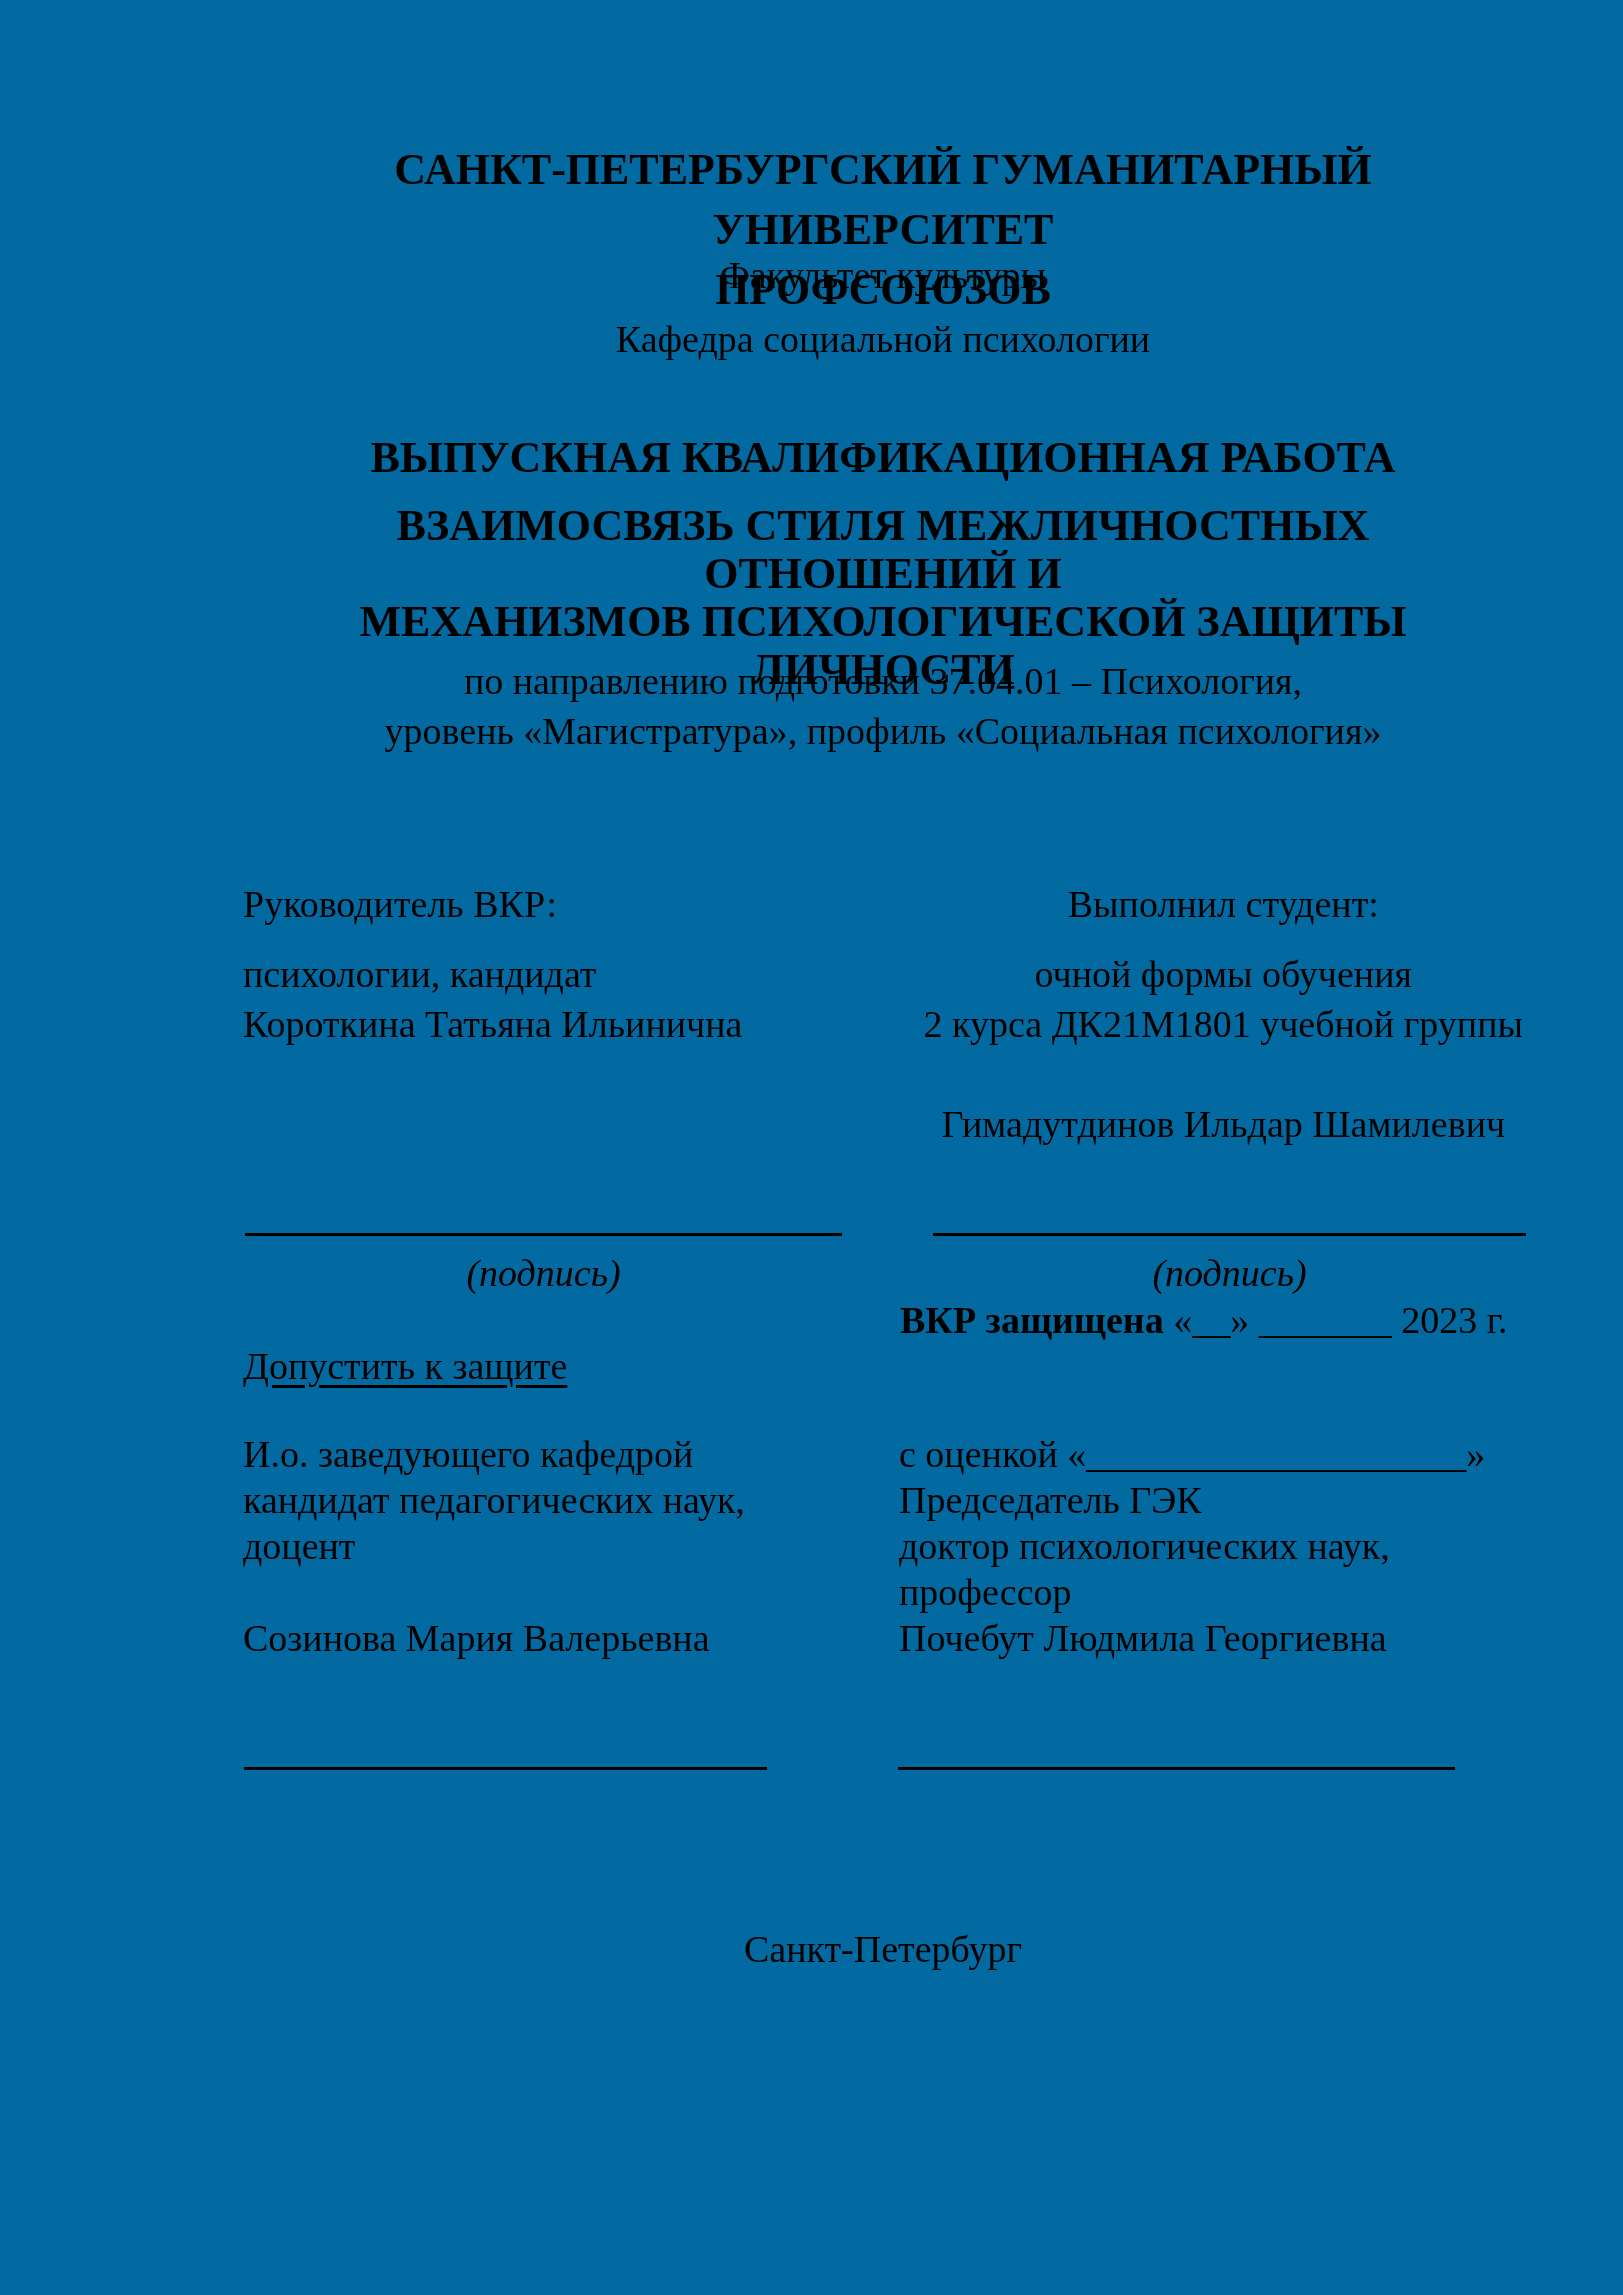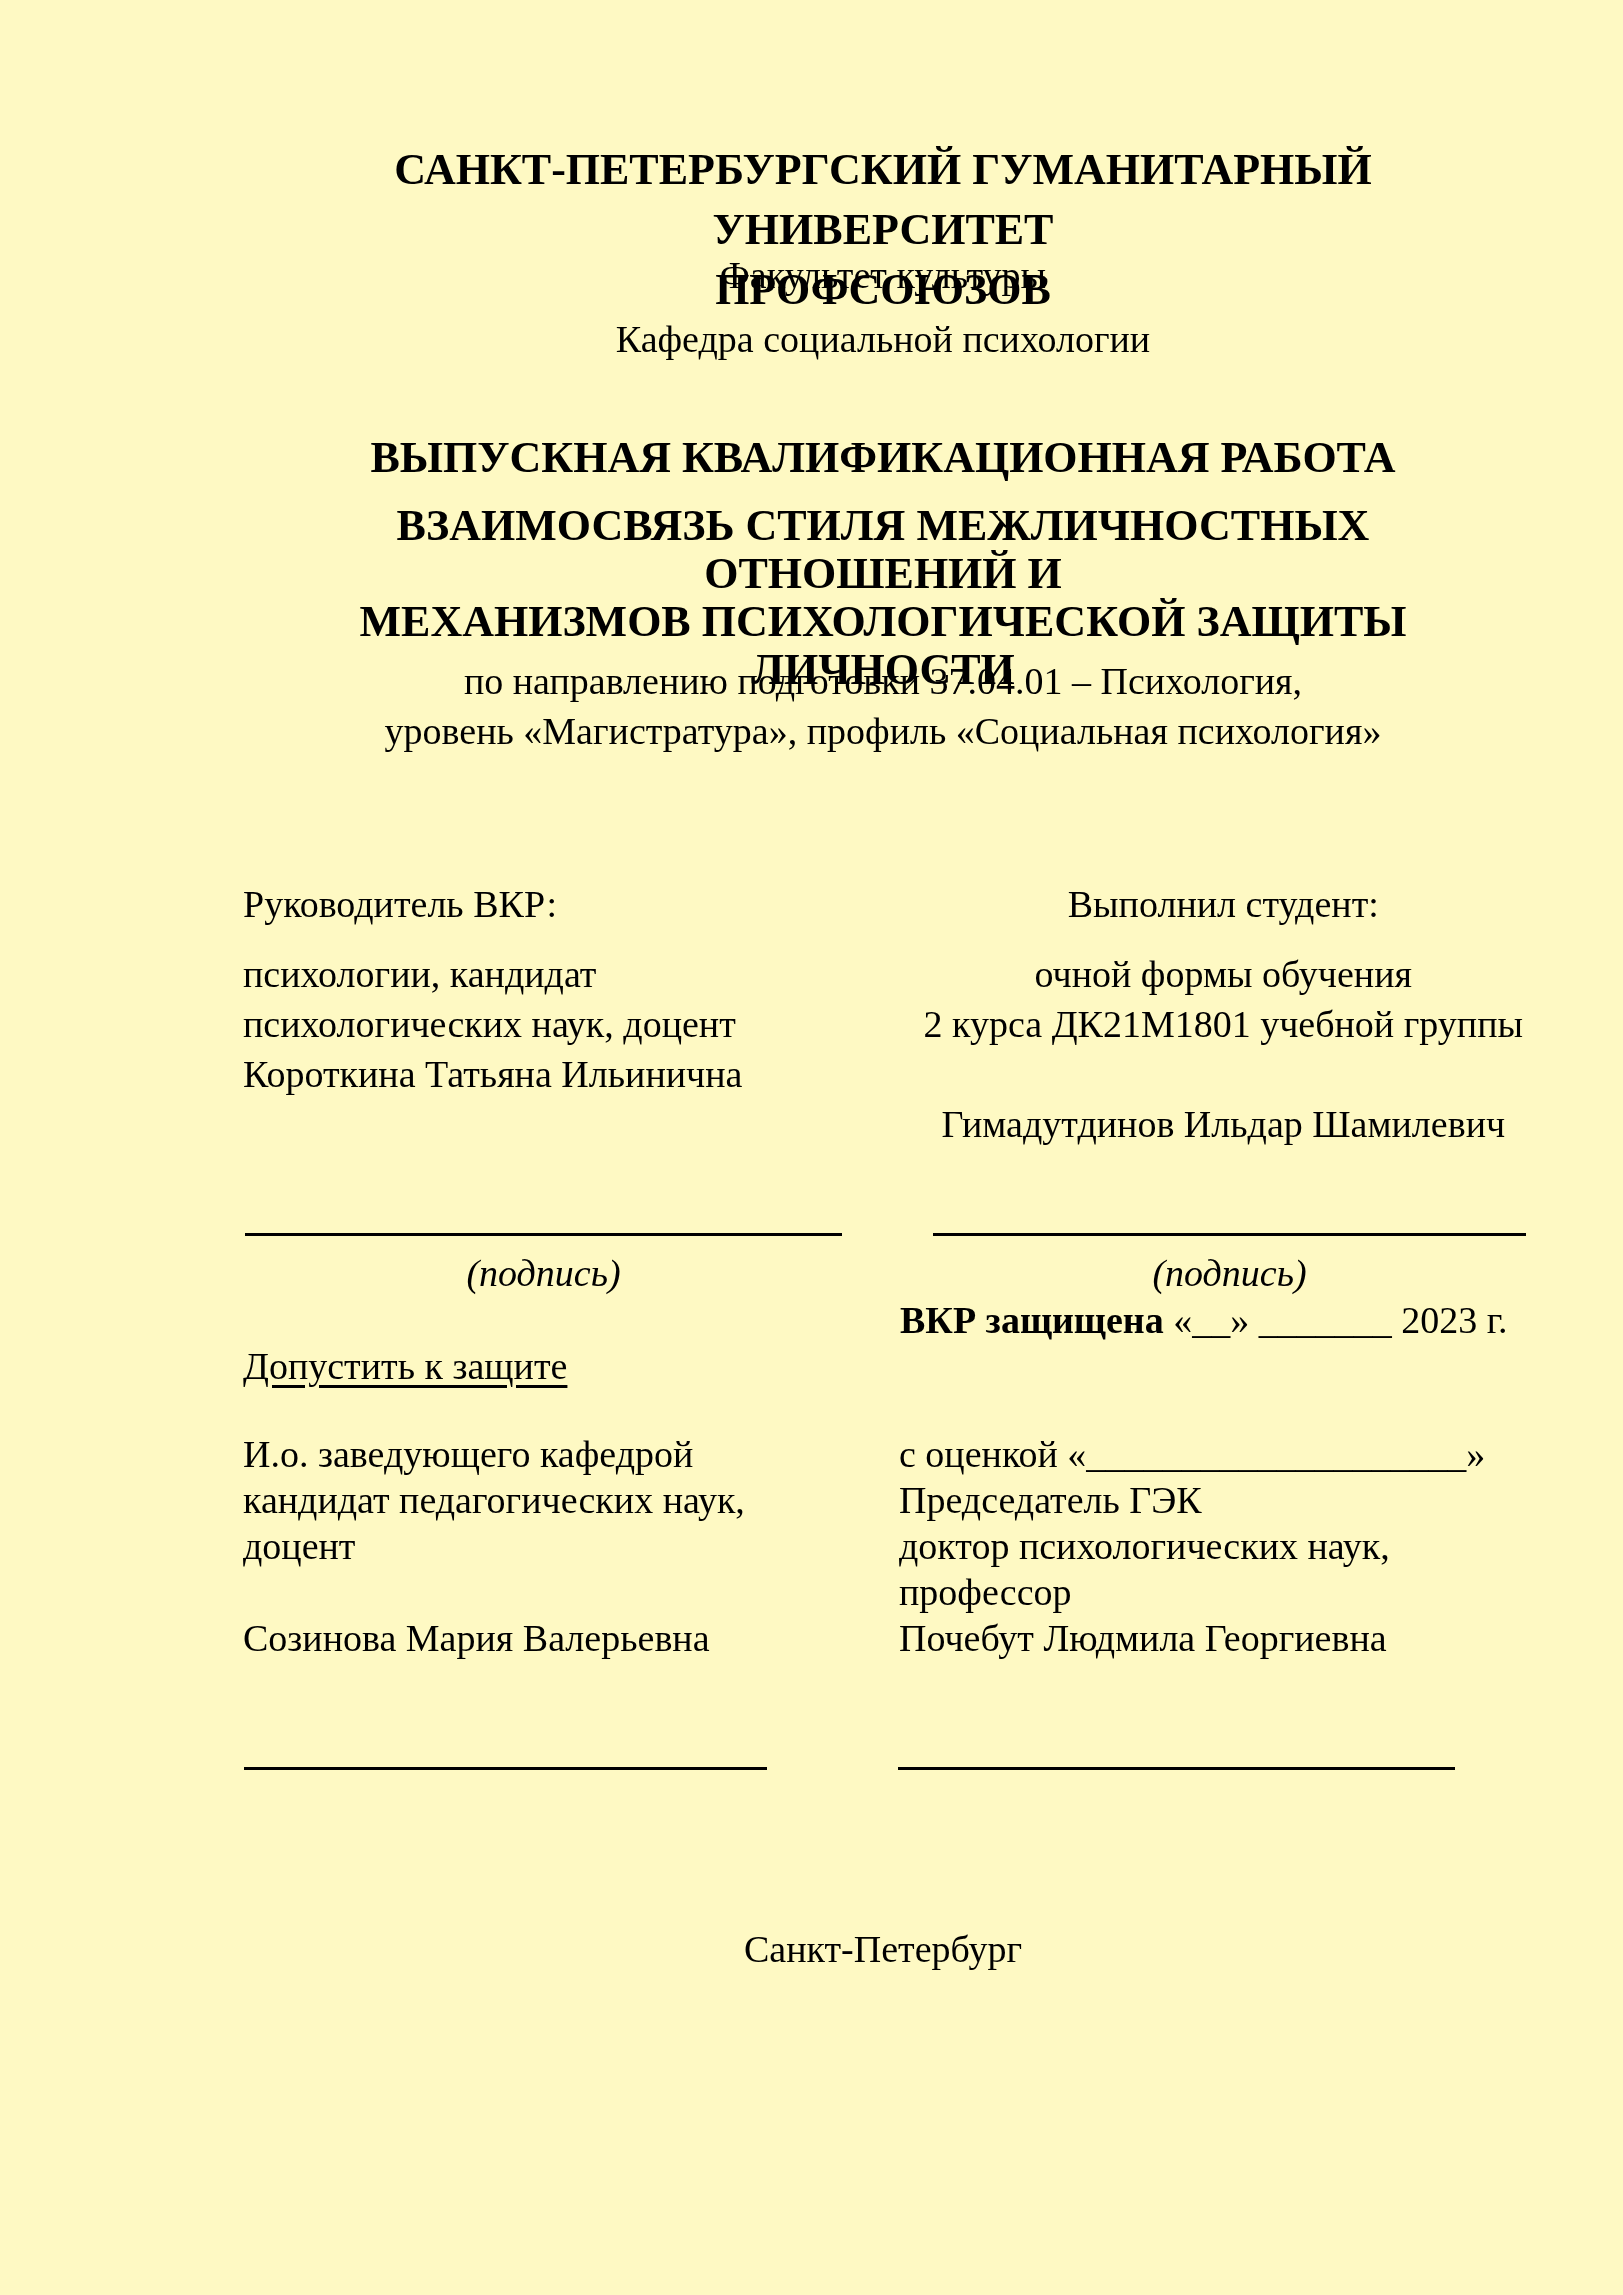--- a/index.html
+++ b/index.html
@@ -1,20 +1,20 @@
 <!DOCTYPE html>
 <html style="font-size:12.6px"><head>
 <meta charset="utf-8">
 <style>
   html,body{margin:0;padding:0;background:#e8e8e8;}
   .page{
     position:relative;
     width:1623px;height:2295px;
     margin:0 auto;
-    background:#fef9c3;
+    background:#0369a1;
     color:#000;
     font-family:"Liberation Serif","DejaVu Serif",serif;
     font-size:38px;
     overflow:hidden;
   }
   .abs{position:absolute;}
   .center-block{position:absolute;left:243px;width:1280px;text-align:center;}
   .bold{font-weight:bold;}
   .univ{font-size:44px;line-height:60px;font-weight:bold;}
   .worktype{font-size:44px;font-weight:bold;line-height:47px;}
@@ -54,21 +54,20 @@
 
   <div class="center-block program" style="top:656px;">
     <div>по направлению подготовки 37.04.01 – Психология,</div>
     <div>уровень «Магистратура», профиль «Социальная психология»</div>
   </div>
 
   <div class="cols" style="top:879px;">
     <div class="col-left">
       <div class="line role-heading">Руководитель ВКР:</div>
       <div class="line">психологии, кандидат</div>
-      <div class="line">психологических наук, доцент</div>
       <div class="line">Короткина Татьяна Ильинична</div>
     </div>
     <div class="col-right">
       <div class="line role-heading">Выполнил студент:</div>
       <div class="line">очной формы обучения</div>
       <div class="line">2 курса ДК21М1801 учебной группы</div>
       <div class="line">&nbsp;</div>
       <div class="line">Гимадутдинов Ильдар Шамилевич</div>
     </div>
   </div>

